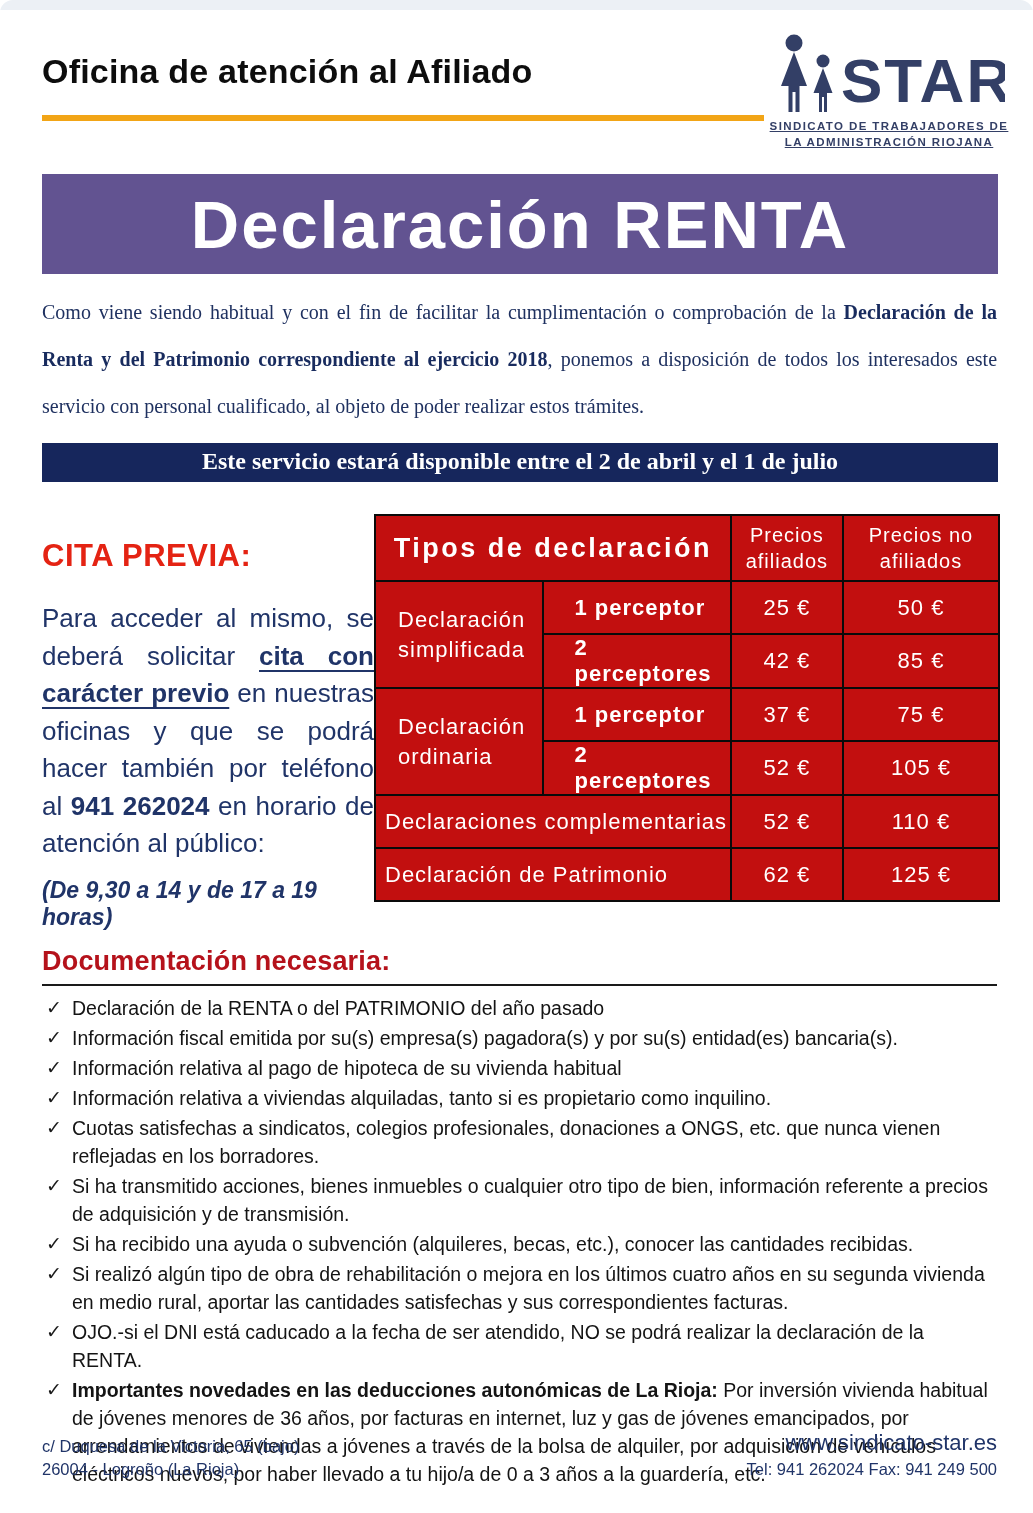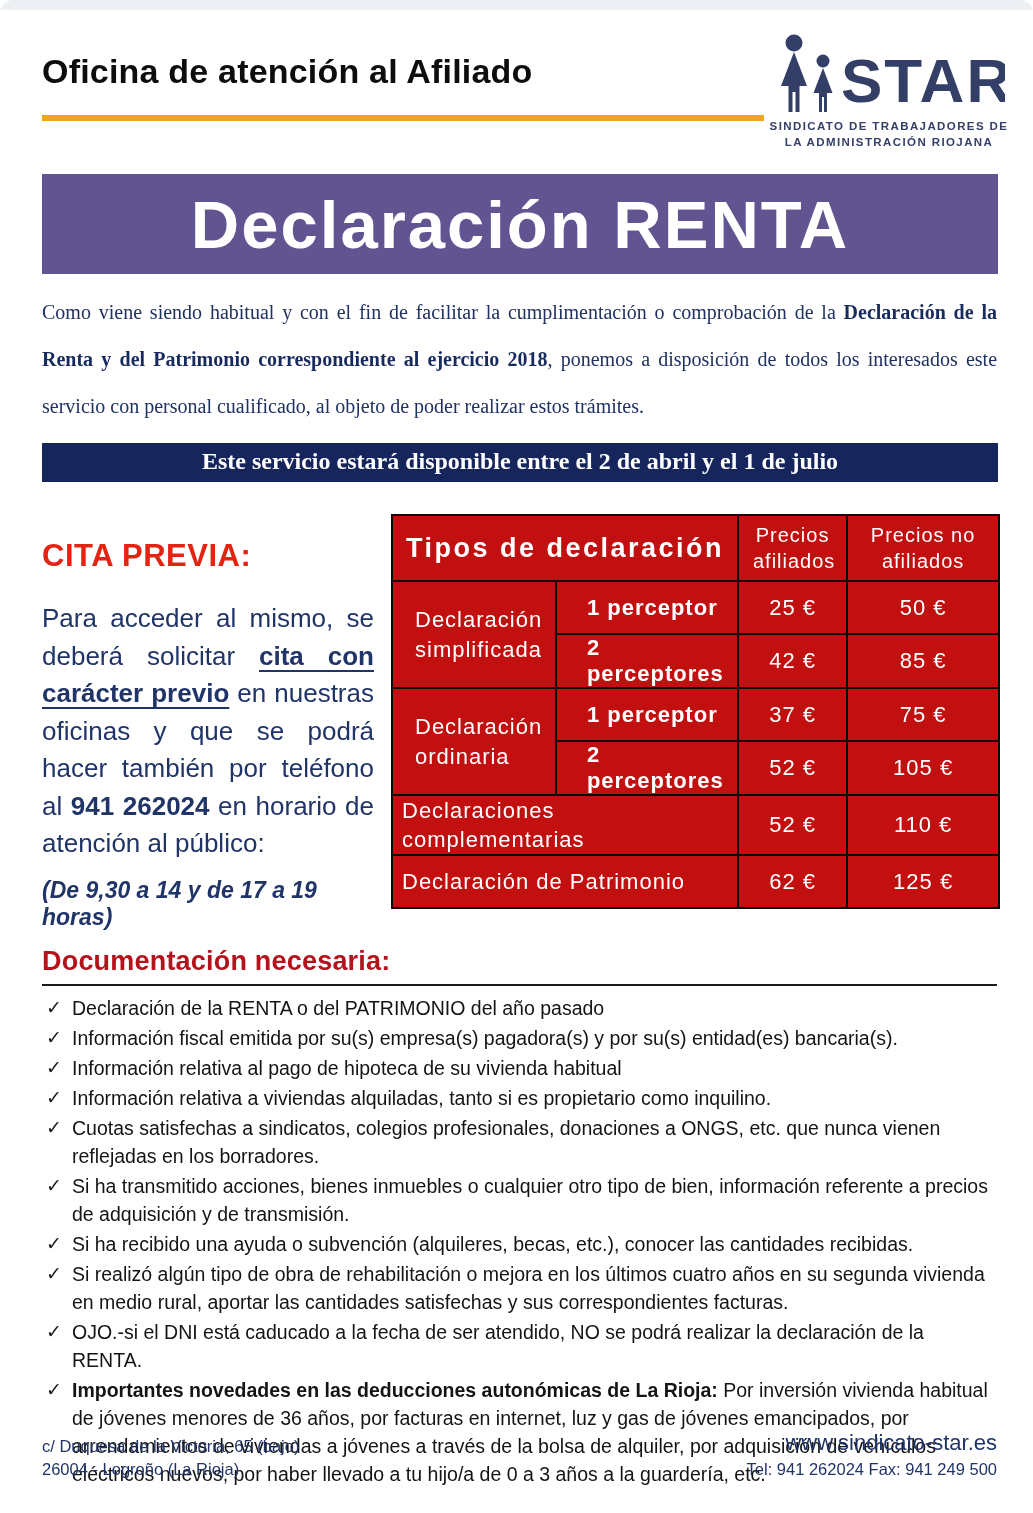--- a/index.html
+++ b/index.html
@@ -8,38 +8,38 @@
 
   .top-strip { height:10px; background:#ECF0F5; }
 
   
   .header { display:flex; justify-content:space-between; padding:20px 22px 0 42px; }
   .header-left { width:700px; padding-top:22px; }
   .header-title { font-size:34px; font-weight:bold; color:#0d0d0d; letter-spacing:.2px; }
   .header-rule { height:6px; background:#F2A516; margin-top:24px; width:722px; }
   .logo-box { width:244px; text-align:center; padding-top:4px; }
   .logo-svg { display:block; margin:0 auto; }
-  .logo-sub { margin-top:2px; font-size:11.5px; font-weight:bold; color:#333F66; letter-spacing:1.4px; line-height:16px; white-space:nowrap; }
+  .logo-sub { margin-top:2px; font-size:11.5px; font-weight:bold; color:#333F66; letter-spacing:1.4px; line-height:16px; white-space:nowrap;text-decoration:underline; }
 
   
   .title-banner { margin:24px 35px 0 42px; height:100px; background:#625391; color:#fff;
     display:flex; align-items:center; justify-content:center;
     font-size:67px; font-weight:bold; letter-spacing:2px; }
 
   
   .intro { margin:15px 36px 0 42px; font-family:"Liberation Serif","DejaVu Serif",serif;
     font-size:20px; color:#1F3160; line-height:47px; text-align:justify; }
   .intro b { color:#182B5E; }
 
   
   .avail-banner { margin:13px 35px 0 42px; background:#16265C; color:#fff; padding:5px 8px 7px 8px;
     font-family:"Liberation Serif","DejaVu Serif",serif; font-weight:bold; font-size:24px; text-align:center; white-space:nowrap; }
 
   
-  .columns { display:flex; margin:32px 33px 0 42px; gap:17px; }
+  .columns { display:flex; margin:32px 33px 0 42px; }
   .col-left { width:332px; flex:none; }
   .cita-heading { margin-top:24px; font-size:31px; font-weight:bold; color:#E42313; letter-spacing:.5px; }
   .cita-para { margin-top:26px; font-size:26px; color:#203468; line-height:37.5px; text-align:justify; }
   .cita-para .bu { font-weight:bold; text-decoration:underline; text-underline-offset:5px; text-decoration-thickness:2px; }
   .cita-para .bp { font-weight:bold; }
   .cita-schedule { margin-top:14px; font-size:23px; font-weight:bold; font-style:italic; color:#203468; }
 
   
   .col-right { flex:1; }
   table.price { width:100%; border-collapse:collapse; background:#C20F0F; color:#fff; table-layout:fixed; }

